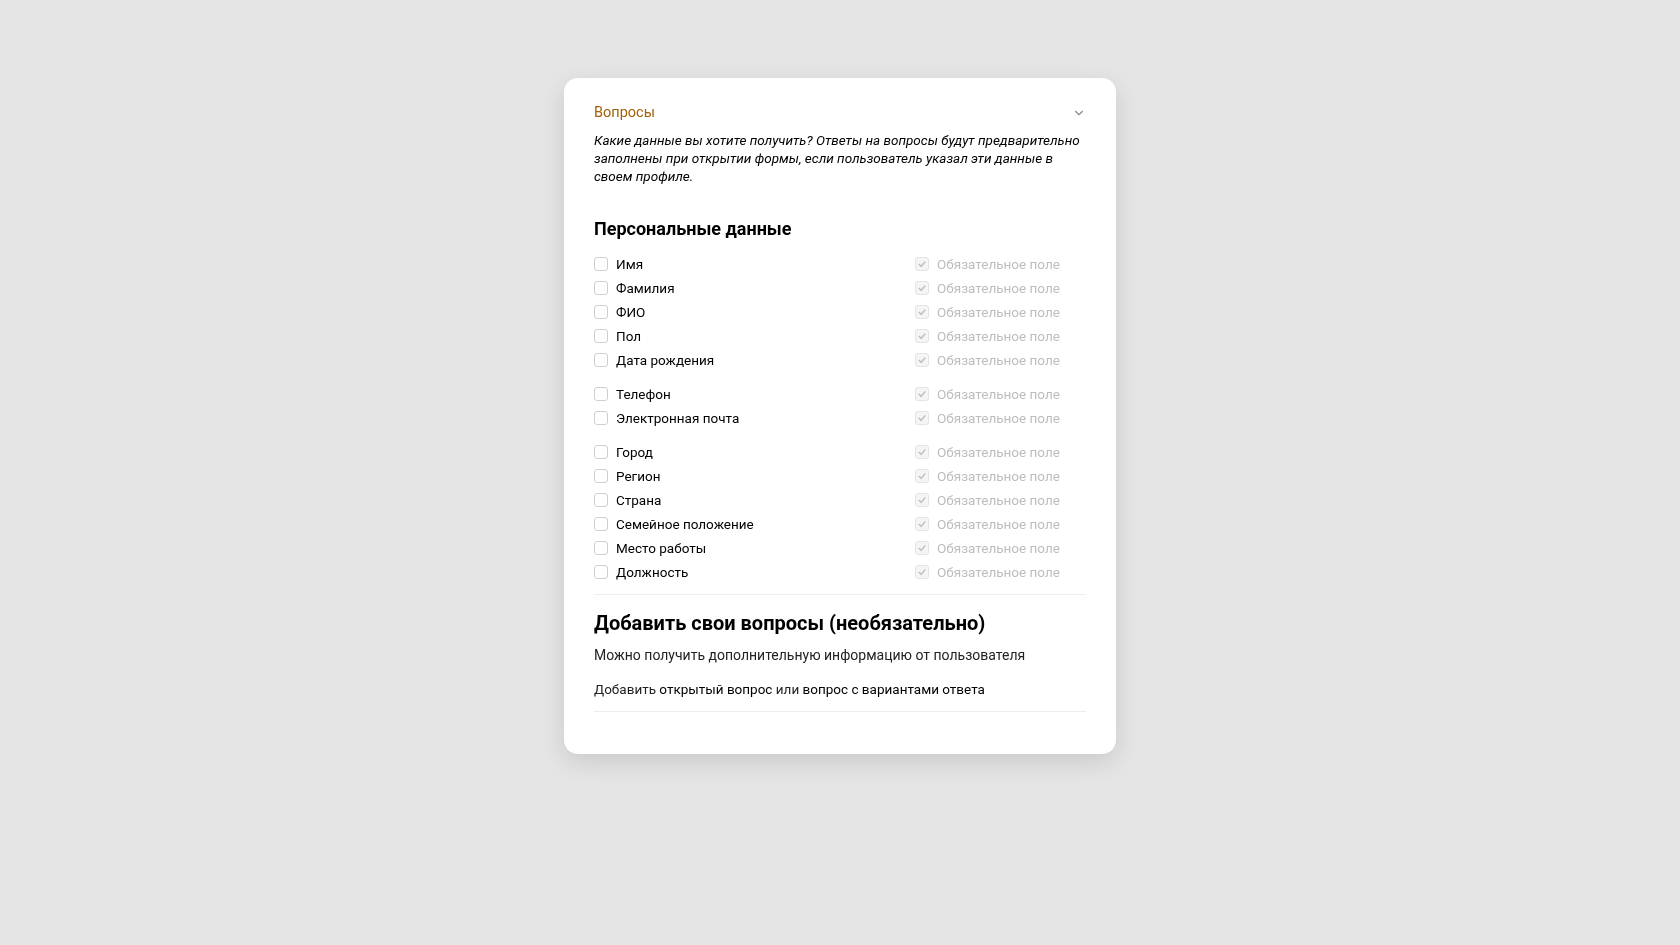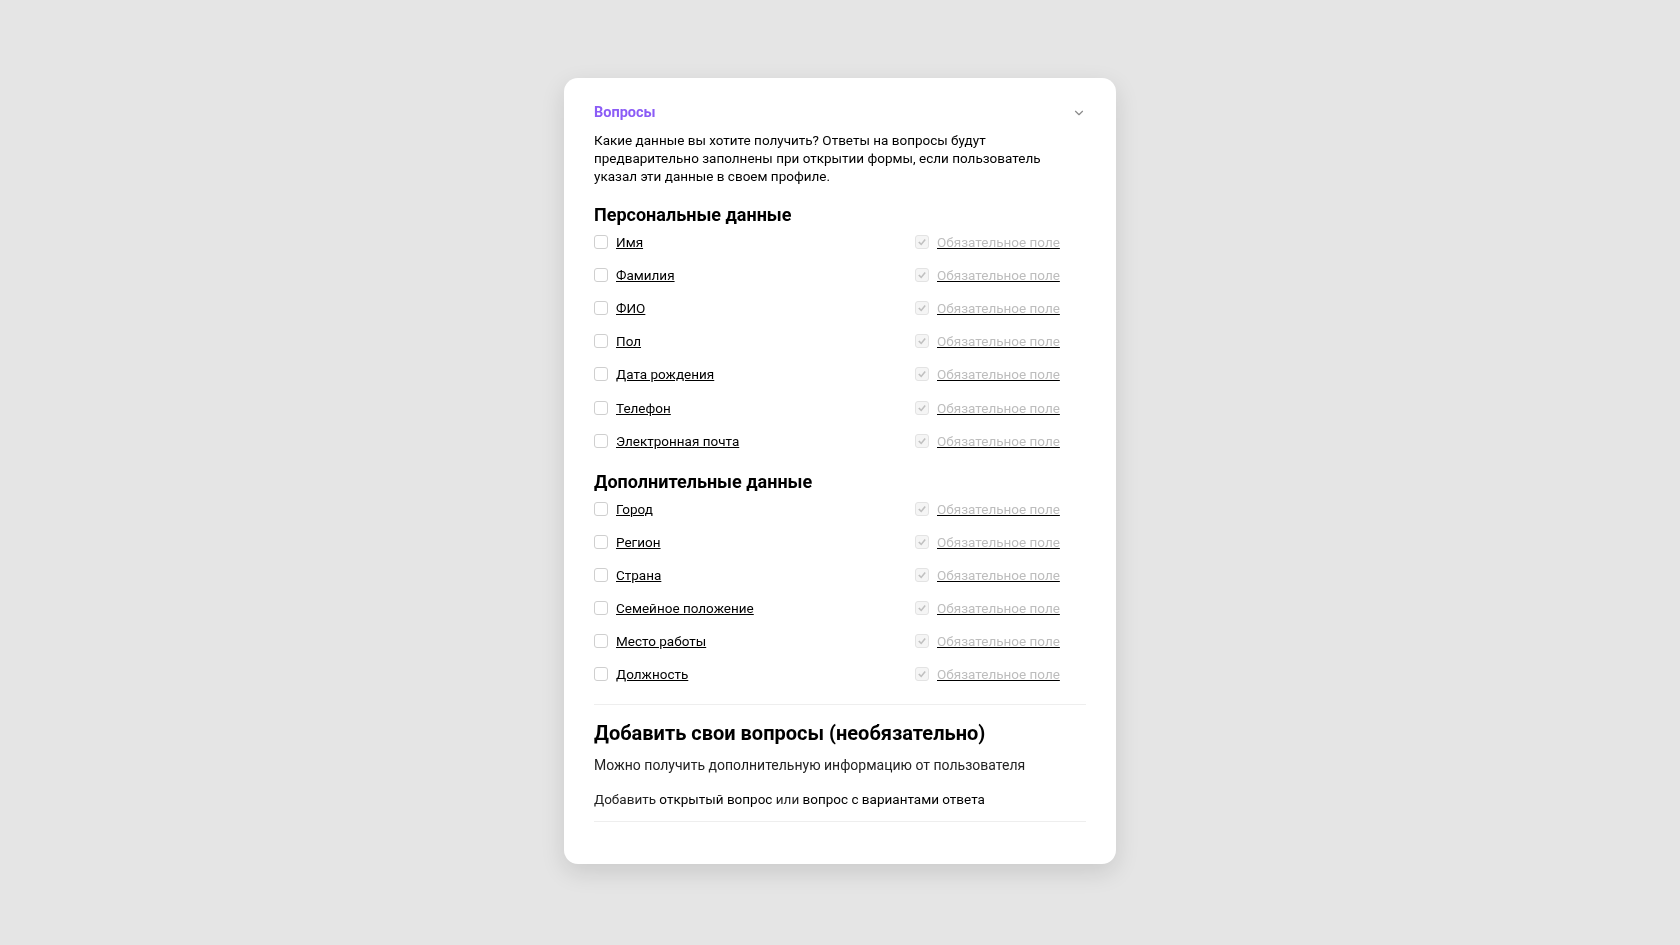--- a/index.html
+++ b/index.html
@@ -21,50 +21,50 @@
     padding: 26px 30px 26px 30px;
   }
   .card-header {
     display: flex;
     align-items: center;
     justify-content: space-between;
     margin-bottom: 10px;
   }
   .card-header h2 {
     font-size: 14.5px;
-    font-weight: 700;
-    color: #8b5cf6;
+    font-weight: 400;
+    color: #a16207;
   }
   .chevron {
     width: 14px;
     height: 14px;
     flex: none;
     color: #8a8a8a;
   }
   .chevron svg { display: block; width: 100%; height: 100%; }
   .desc {
     font-size: 13.5px;
     line-height: 1.35;
     color: #000;
-    margin-bottom: 18px;
+    margin-bottom: 32px;
+    font-style: italic;
   }
   .group-title {
     font-size: 18px;
     font-weight: 700;
     margin-top: 14px;
     margin-bottom: 9px;
   }
   .row {
     display: flex;
-    align-items: flex-start;
+    align-items: flex-end;
     height: 24px;
     margin-bottom: 0;
-    text-decoration: underline;
-  }
-  .row + .row { margin-top: 9px; }
+  }
+  .row + .row { margin-top: 0; }
   .left-col, .right-col {
     display: flex;
     align-items: center;
     flex: 1;
   }
   .right-col {
     flex: 0 0 auto;
     min-width: 180px;
     padding-left: 9px;
   }
@@ -245,21 +245,20 @@
         <span class="cb disabled">
             <svg viewBox="0 0 10 10">
               <polyline points="1 5 4 8 9 2"></polyline>
             </svg>
           </span>
         <span class="req-label">Обязательное поле</span>
       </div>
     </div>
   </div>
 
-  <div class="group-title">Дополнительные данные</div>
   <div class="rows">
     <div class="row">
       <div class="left-col">
         <span class="cb"></span>
         <span class="field-label">Город</span>
       </div>
       <div class="right-col">
         <span class="cb disabled">
             <svg viewBox="0 0 10 10">
               <polyline points="1 5 4 8 9 2"></polyline>

